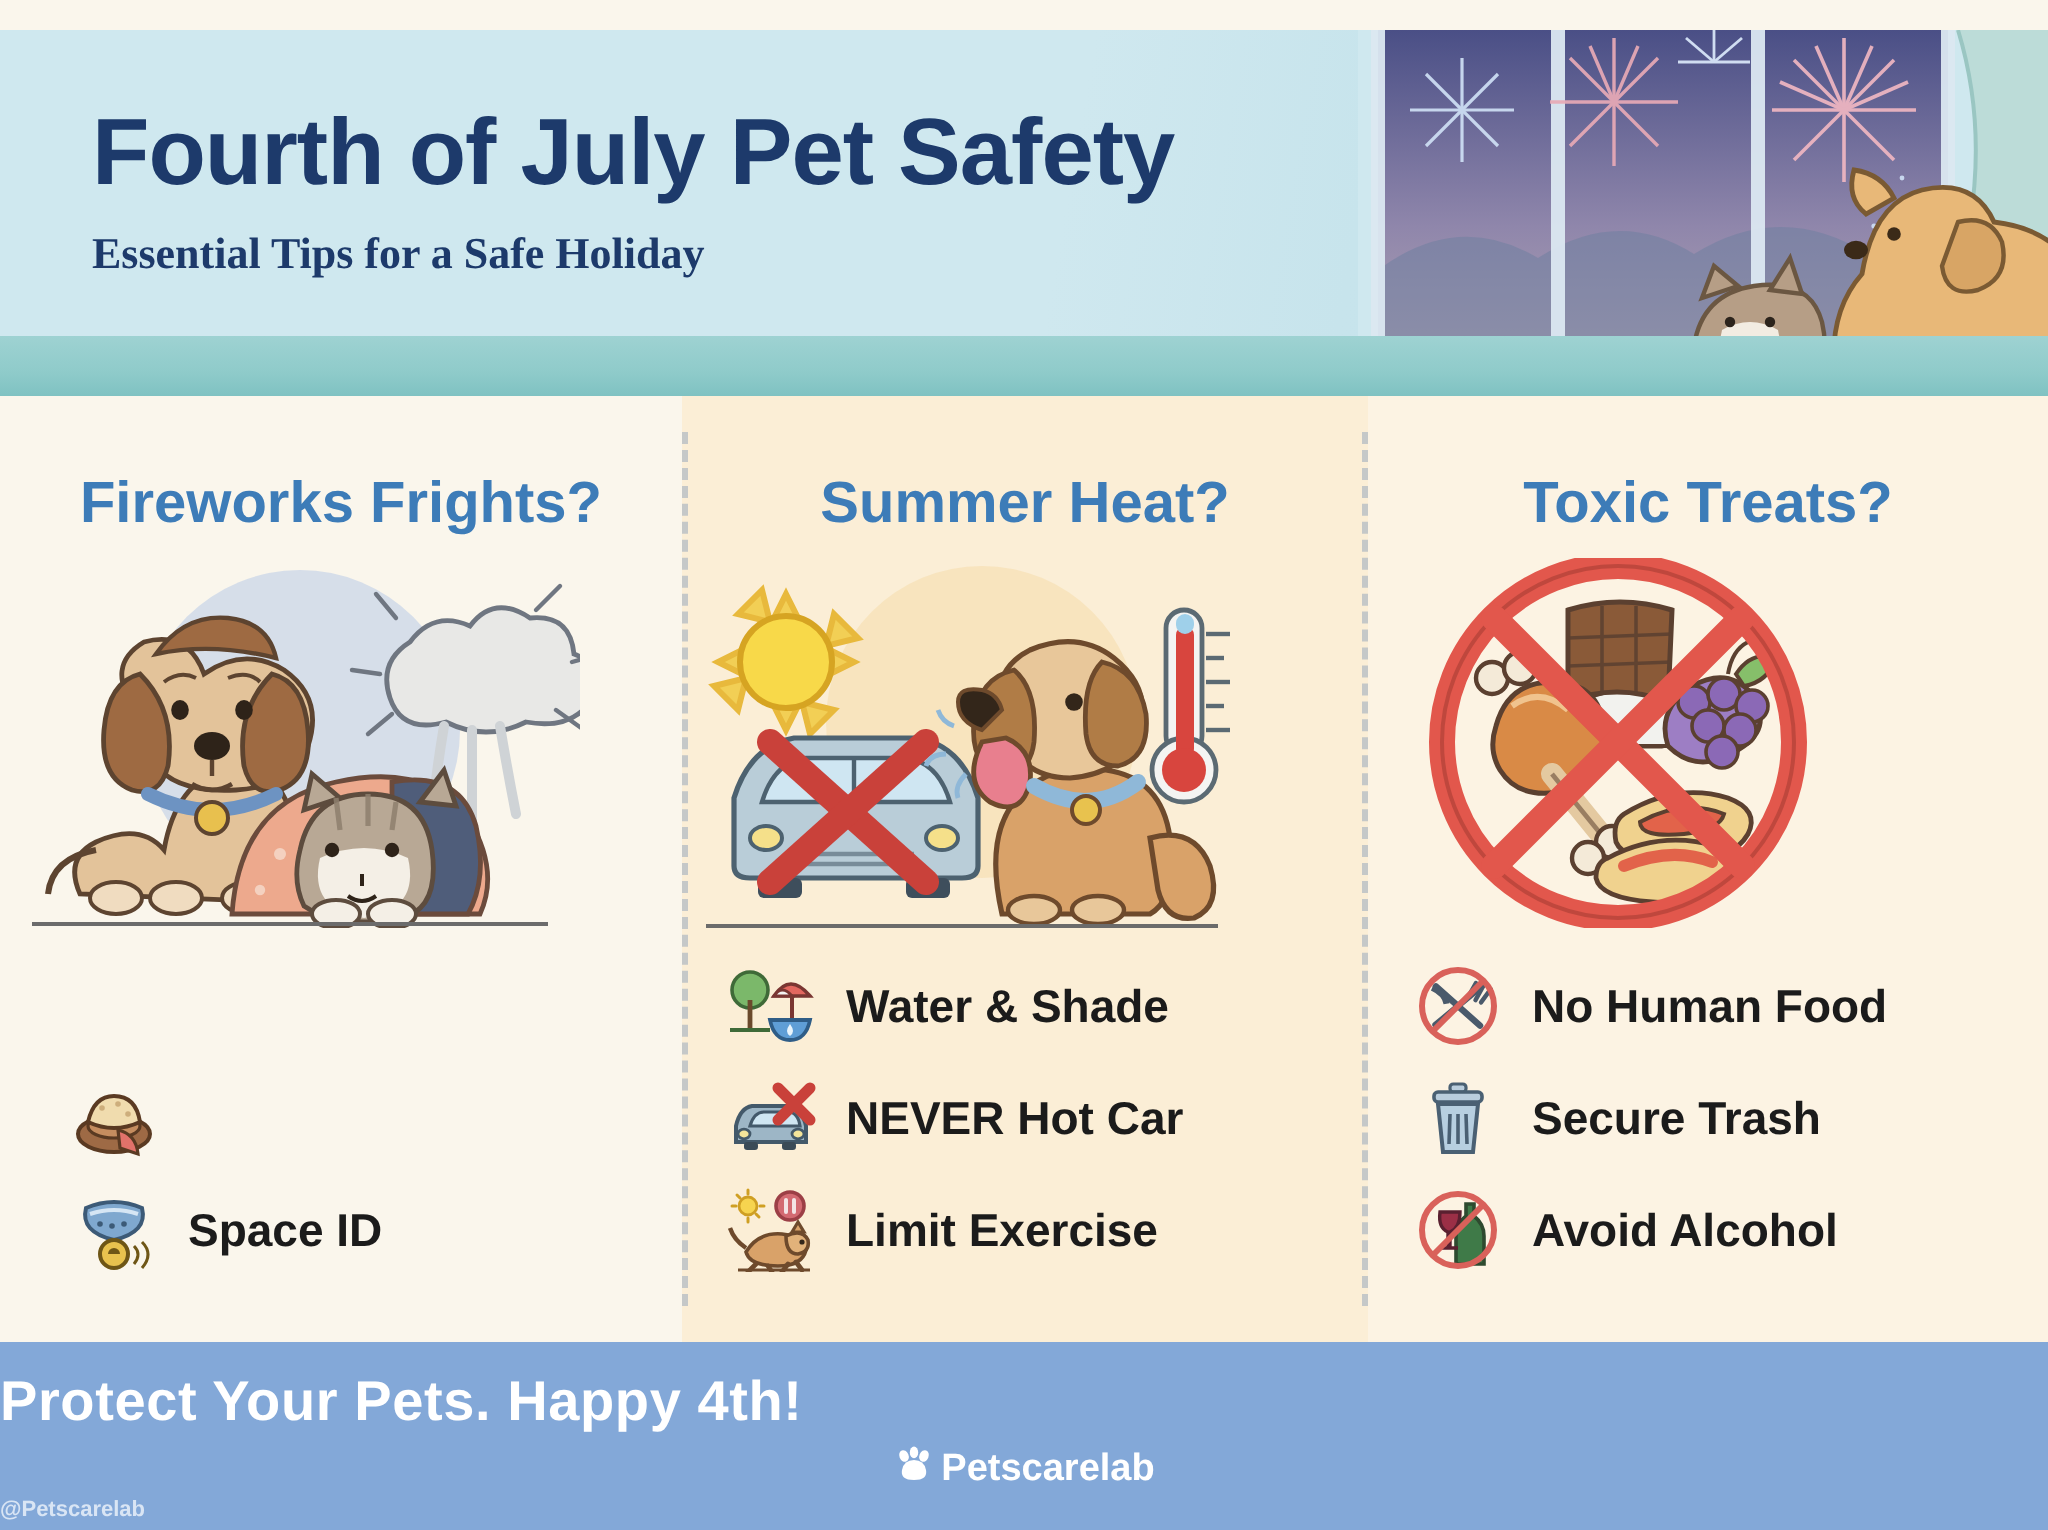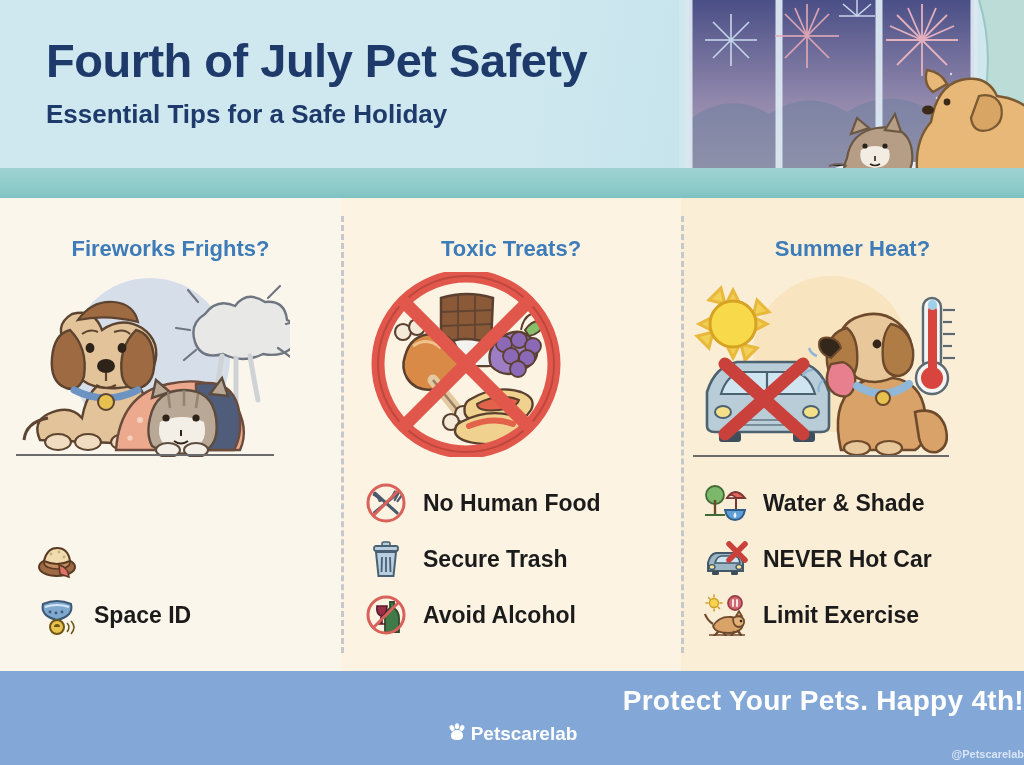--- a/index.html
+++ b/index.html
@@ -1,54 +1,54 @@
 <!DOCTYPE html>
 <html><head>
 <meta charset="utf-8">
 <style>
   html,body{margin:0;padding:0;background:#ffffff;}
   body{font-family:"Liberation Sans",sans-serif;}
   #poster{position:relative;width:1024px;height:765px;overflow:hidden;background:#faf6ec;}
 
   
-  .header{position:absolute;left:0;top:0;width:1024px;height:168px;
+  .header{position:absolute;left:0;top:15px;width:1024px;height:168px;
           background:linear-gradient(100deg,#cfe8ef 0%,#cfe8ef 52%,#c7e4ec 66%,#bfe0ea 100%);}
   .hdr-text{position:absolute;left:46px;top:36px;}
   .title{font-size:47px;font-weight:bold;color:#1d3a6b;letter-spacing:-0.5px;line-height:1.05;white-space:nowrap;}
-  .subtitle{font-size:26px;font-weight:bold;color:#1d3a6b;margin-top:14px;white-space:nowrap;}
+  .subtitle{font-size:22px;font-weight:bold;color:#1d3a6b;margin-top:14px;white-space:nowrap;font-family:Liberation Serif, serif;}
 
   
   .scene{position:absolute;right:0;top:0;width:345px;height:198px;overflow:hidden;}
   .teal-band{position:absolute;left:0;top:168px;width:1024px;height:30px;
              background:linear-gradient(180deg,#9ed2d2 0%,#8fcbca 60%,#7fc2c2 100%);}
 
   
   .cols{position:absolute;left:0;top:198px;width:1024px;height:473px;display:flex;}
   .col{position:relative;height:473px;box-sizing:border-box;}
   .col1{width:341px;background:#faf6ec;}
   .col2{width:340px;background:#fcf3e3;}
   .col3{width:343px;background:#fbeed6;}
   .divider{position:absolute;top:18px;width:0;height:437px;border-left:3px dashed #b3bcc4;opacity:.75;}
   .div1{left:341px;}
   .div2{left:681px;}
 
-  .col-head{text-align:center;font-size:22px;font-weight:bold;color:#3d7cb8;margin-top:38px;}
+  .col-head{text-align:center;font-size:29px;font-weight:bold;color:#3d7cb8;margin-top:38px;}
 
   .art{position:relative;margin:10px auto 0;}
 
   
   .tips{position:absolute;left:0;bottom:28px;width:100%;}
   .tip{display:flex;align-items:center;height:56px;padding-left:34px;box-sizing:border-box;}
   .col2 .tip{padding-left:22px;}
   .col3 .tip{padding-left:22px;}
   .tip-ico{width:46px;height:44px;flex:0 0 46px;margin-right:14px;display:flex;align-items:center;justify-content:center;}
   .tip-label{font-size:23px;font-weight:bold;color:#1b1b1b;white-space:nowrap;}
 
   
-  .footer{position:absolute;left:0;top:671px;width:1024px;height:94px;background:#83a8d8;text-align:right;}
+  .footer{position:absolute;left:0;top:671px;width:1024px;height:94px;background:#83a8d8;text-align:left;}
   .foot-title{margin-top:14px;font-size:28px;font-weight:bold;color:#ffffff;letter-spacing:.3px;}
   .brandline{margin-top:5px;display:flex;align-items:center;justify-content:center;gap:4px;}
   .brand-name{font-size:19px;font-weight:bold;color:#ffffff;}
   .handle{margin-top:2px;font-size:11px;color:#e3ecf8;opacity:.9;font-weight:bold;}
 </style>
 </head>
 <body>
 
 <div id="poster">
 
@@ -274,127 +274,20 @@
                 <path d="M31 29 q4 4 0 9"></path>
                   <path d="M35 27 q6 6 0 13"></path>
               </g>
             </svg>
           </span>
           <span class="tip-label">Space ID</span>
         </div>
       </div>
     </div>
 
-    <div class="col col2">
-      <div class="col-head">Toxic Treats?</div>
-
-      <div class="art">
-        <svg width="250" height="185" viewBox="0 0 250 185">
-          <g>
-            <rect x="102" y="30" width="48" height="64" rx="3" fill="#7ea9d6" stroke="#5b4030" stroke-width="2.5"></rect>
-            <path d="M102 72 l48 -14 l0 36 l-48 0 z" fill="#f2f2ee" stroke="#5b4030" stroke-width="2"></path>
-            <path d="M100 26 q26 -8 52 0 l-2 46 q-26 -10 -50 0 z" fill="#8a5a38" stroke="#5b4030" stroke-width="2.5"></path>
-            <g stroke="#5b4030" stroke-width="1.8" opacity=".85">
-              <line x1="117" y1="24" x2="117" y2="68"></line>
-                <line x1="134" y1="24" x2="134" y2="68"></line>
-              <line x1="100" y1="40" x2="152" y2="38"></line>
-                <line x1="100" y1="54" x2="152" y2="52"></line>
-            </g>
-          </g>
-          <g>
-            <path d="M162 64 q18 -10 30 4 q10 16 -4 26 q-22 16 -38 0 q-6 -18 12 -30 z" fill="#9d7ec4" stroke="#5b4030" stroke-width="2.4"></path>
-            <g fill="#8b69b6" stroke="#5b4030" stroke-width="1.8">
-              <circle cx="163" cy="72" r="8"></circle>
-                <circle cx="178" cy="68" r="8"></circle>
-                <circle cx="192" cy="74" r="8"></circle>
-              <circle cx="170" cy="84" r="8"></circle>
-                <circle cx="186" cy="86" r="8"></circle>
-                <circle cx="177" cy="97" r="8"></circle>
-            </g>
-            <path d="M184 58 q8 -12 20 -8 q-4 12 -16 14 z" fill="#86bf6a" stroke="#5b4030" stroke-width="2"></path>
-            <path d="M180 58 q2 -12 10 -16" fill="none" stroke="#5b4030" stroke-width="2"></path>
-          </g>
-          <g>
-            <path d="M64 84 q6 -22 28 -22 q24 0 26 24 q2 24 -18 30 q-24 6 -34 -10 q-6 -10 -2 -22 z" fill="#d98a46" stroke="#5b4030" stroke-width="2.5"></path>
-            <path d="M72 74 q14 -10 28 2" fill="none" stroke="#f0c38e" stroke-width="3"></path>
-            <path d="M92 108 l26 32" stroke="#e4c9a0" stroke-width="11" stroke-linecap="round"></path>
-            <path d="M92 108 l26 32" stroke="#5b4030" stroke-width="2.4" fill="none" opacity=".55"></path>
-            <g fill="#f4ead8" stroke="#5b4030" stroke-width="2.2">
-              <circle cx="62" cy="60" r="8"></circle>
-                <circle cx="76" cy="55" r="8"></circle>
-              <circle cx="122" cy="142" r="8"></circle>
-                <circle cx="110" cy="150" r="8"></circle>
-            </g>
-          </g>
-          <g>
-            <path d="M128 128 q26 -16 52 -8 q16 6 10 18 q-8 14 -34 14 q-28 0 -32 -10 q-2 -10 4 -14 z" fill="#f0d28e" stroke="#5b4030" stroke-width="2.4"></path>
-            <path d="M136 132 q22 -12 42 -4 q-2 8 -20 10 q-22 2 -22 -6 z" fill="#e2634a" stroke="#5b4030" stroke-width="2"></path>
-            <path d="M120 150 q26 -14 54 -6 q14 6 6 18 q-12 12 -38 10 q-26 -2 -28 -12 q0 -8 6 -10 z" fill="#f0d28e" stroke="#5b4030" stroke-width="2.4"></path>
-            <path d="M128 154 q24 -10 44 -2" fill="none" stroke="#e2634a" stroke-width="6" stroke-linecap="round"></path>
-          </g>
-          <circle cx="125" cy="92" r="88" fill="none" stroke="#e2574c" stroke-width="13"></circle>
-          <circle cx="125" cy="92" r="88" fill="none" stroke="#a33a32" stroke-width="2" opacity=".55"></circle>
-          <g stroke="#e2574c" stroke-width="13" stroke-linecap="round">
-            <line x1="63" y1="30" x2="187" y2="154"></line>
-              <line x1="187" y1="30" x2="63" y2="154"></line>
-          </g>
-        </svg>
-      </div>
-
-      <div class="tips">
-        <div class="tip">
-          <span class="tip-ico">
-            <svg width="42" height="42" viewBox="0 0 42 42">
-              <g transform="rotate(-20 21 21)">
-                <path d="M14 8 l14 26" stroke="#4a5a6b" stroke-width="3.2" stroke-linecap="round" fill="none"></path>
-                <path d="M12 8 q5 5 4 10" fill="none" stroke="#4a5a6b" stroke-width="3"></path>
-              </g>
-              <g transform="rotate(22 21 21)">
-                <path d="M28 8 l-14 26" stroke="#4a5a6b" stroke-width="3" stroke-linecap="round" fill="none"></path>
-                <g stroke="#4a5a6b" stroke-width="2.2" stroke-linecap="round">
-                  <line x1="25" y1="7" x2="24" y2="15"></line>
-                    <line x1="29" y1="7" x2="28" y2="15"></line>
-                    <line x1="33" y1="7" x2="31" y2="15"></line>
-                </g>
-              </g>
-              <circle cx="21" cy="21" r="18" fill="none" stroke="#d9615a" stroke-width="3"></circle>
-              <line x1="8" y1="34" x2="34" y2="8" stroke="#d9615a" stroke-width="3"></line>
-            </svg>
-          </span>
-          <span class="tip-label">No Human Food</span>
-        </div>
-        <div class="tip">
-          <span class="tip-ico">
-            <svg width="40" height="42" viewBox="0 0 40 42">
-              <rect x="16" y="4" width="8" height="4" rx="1.6" fill="#b9cddd" stroke="#4a6073" stroke-width="1.6"></rect>
-              <rect x="8" y="8" width="24" height="5" rx="2" fill="#b9cddd" stroke="#4a6073" stroke-width="1.8"></rect>
-              <path d="M10 14 l20 0 l-2.5 24 l-15 0 z" fill="#b7cfe0" stroke="#4a6073" stroke-width="2"></path>
-              <g stroke="#4a6073" stroke-width="1.8">
-                <line x1="16" y1="19" x2="15.5" y2="34"></line>
-                  <line x1="20" y1="19" x2="20" y2="34"></line>
-                  <line x1="24" y1="19" x2="24.5" y2="34"></line>
-              </g>
-            </svg>
-          </span>
-          <span class="tip-label">Secure Trash</span>
-        </div>
-        <div class="tip">
-          <span class="tip-ico">
-            <svg width="42" height="42" viewBox="0 0 42 42">
-              <path d="M25 8 l4 0 l0 6 q5 4 5 10 l0 14 l-14 0 l0 -14 q0 -6 5 -10 z" fill="#3f7a48" stroke="#2e4a2f" stroke-width="1.8"></path>
-              <path d="M12 12 l10 0 q0 8 -5 10 l0 8 l4 0 l-9 0 l4 0 l0 -8 q-5 -2 -4 -10 z" fill="#9b2f46" stroke="#5a2030" stroke-width="1.7"></path>
-              <circle cx="21" cy="21" r="18" fill="none" stroke="#d9615a" stroke-width="3"></circle>
-              <line x1="8" y1="34" x2="34" y2="8" stroke="#d9615a" stroke-width="3"></line>
-            </svg>
-          </span>
-          <span class="tip-label">Avoid Alcohol</span>
-        </div>
-      </div>
-    </div>
-
     <div class="col col3">
       <div class="col-head">Summer Heat?</div>
 
       <div class="art">
         <svg width="280" height="190" viewBox="0 0 280 190">
           <circle cx="150" cy="82" r="78" fill="#f7dfb4" opacity=".7"></circle>
           <g transform="translate(52,52)">
             <g stroke="#e8b93c" stroke-width="3" fill="#f2cf55">
               <path d="M0 -34 l7 14 l-14 0 z"></path>
                 <path d="M0 34 l7 -14 l-14 0 z"></path>
@@ -529,20 +422,127 @@
                   <path d="M15 38 l-4 4"></path>
                     <path d="M21 39 l2 3"></path>
                     <path d="M31 38 l-3 4"></path>
                     <path d="M35 37 l3 4"></path>
                 </g>
               </g>
               <line x1="6" y1="41" x2="42" y2="41" stroke="#6e4a2c" stroke-width="1.6"></line>
             </svg>
           </span>
           <span class="tip-label">Limit Exercise</span>
+        </div>
+      </div>
+    </div>
+
+    <div class="col col2">
+      <div class="col-head">Toxic Treats?</div>
+
+      <div class="art">
+        <svg width="250" height="185" viewBox="0 0 250 185">
+          <g>
+            <rect x="102" y="30" width="48" height="64" rx="3" fill="#7ea9d6" stroke="#5b4030" stroke-width="2.5"></rect>
+            <path d="M102 72 l48 -14 l0 36 l-48 0 z" fill="#f2f2ee" stroke="#5b4030" stroke-width="2"></path>
+            <path d="M100 26 q26 -8 52 0 l-2 46 q-26 -10 -50 0 z" fill="#8a5a38" stroke="#5b4030" stroke-width="2.5"></path>
+            <g stroke="#5b4030" stroke-width="1.8" opacity=".85">
+              <line x1="117" y1="24" x2="117" y2="68"></line>
+                <line x1="134" y1="24" x2="134" y2="68"></line>
+              <line x1="100" y1="40" x2="152" y2="38"></line>
+                <line x1="100" y1="54" x2="152" y2="52"></line>
+            </g>
+          </g>
+          <g>
+            <path d="M162 64 q18 -10 30 4 q10 16 -4 26 q-22 16 -38 0 q-6 -18 12 -30 z" fill="#9d7ec4" stroke="#5b4030" stroke-width="2.4"></path>
+            <g fill="#8b69b6" stroke="#5b4030" stroke-width="1.8">
+              <circle cx="163" cy="72" r="8"></circle>
+                <circle cx="178" cy="68" r="8"></circle>
+                <circle cx="192" cy="74" r="8"></circle>
+              <circle cx="170" cy="84" r="8"></circle>
+                <circle cx="186" cy="86" r="8"></circle>
+                <circle cx="177" cy="97" r="8"></circle>
+            </g>
+            <path d="M184 58 q8 -12 20 -8 q-4 12 -16 14 z" fill="#86bf6a" stroke="#5b4030" stroke-width="2"></path>
+            <path d="M180 58 q2 -12 10 -16" fill="none" stroke="#5b4030" stroke-width="2"></path>
+          </g>
+          <g>
+            <path d="M64 84 q6 -22 28 -22 q24 0 26 24 q2 24 -18 30 q-24 6 -34 -10 q-6 -10 -2 -22 z" fill="#d98a46" stroke="#5b4030" stroke-width="2.5"></path>
+            <path d="M72 74 q14 -10 28 2" fill="none" stroke="#f0c38e" stroke-width="3"></path>
+            <path d="M92 108 l26 32" stroke="#e4c9a0" stroke-width="11" stroke-linecap="round"></path>
+            <path d="M92 108 l26 32" stroke="#5b4030" stroke-width="2.4" fill="none" opacity=".55"></path>
+            <g fill="#f4ead8" stroke="#5b4030" stroke-width="2.2">
+              <circle cx="62" cy="60" r="8"></circle>
+                <circle cx="76" cy="55" r="8"></circle>
+              <circle cx="122" cy="142" r="8"></circle>
+                <circle cx="110" cy="150" r="8"></circle>
+            </g>
+          </g>
+          <g>
+            <path d="M128 128 q26 -16 52 -8 q16 6 10 18 q-8 14 -34 14 q-28 0 -32 -10 q-2 -10 4 -14 z" fill="#f0d28e" stroke="#5b4030" stroke-width="2.4"></path>
+            <path d="M136 132 q22 -12 42 -4 q-2 8 -20 10 q-22 2 -22 -6 z" fill="#e2634a" stroke="#5b4030" stroke-width="2"></path>
+            <path d="M120 150 q26 -14 54 -6 q14 6 6 18 q-12 12 -38 10 q-26 -2 -28 -12 q0 -8 6 -10 z" fill="#f0d28e" stroke="#5b4030" stroke-width="2.4"></path>
+            <path d="M128 154 q24 -10 44 -2" fill="none" stroke="#e2634a" stroke-width="6" stroke-linecap="round"></path>
+          </g>
+          <circle cx="125" cy="92" r="88" fill="none" stroke="#e2574c" stroke-width="13"></circle>
+          <circle cx="125" cy="92" r="88" fill="none" stroke="#a33a32" stroke-width="2" opacity=".55"></circle>
+          <g stroke="#e2574c" stroke-width="13" stroke-linecap="round">
+            <line x1="63" y1="30" x2="187" y2="154"></line>
+              <line x1="187" y1="30" x2="63" y2="154"></line>
+          </g>
+        </svg>
+      </div>
+
+      <div class="tips">
+        <div class="tip">
+          <span class="tip-ico">
+            <svg width="42" height="42" viewBox="0 0 42 42">
+              <g transform="rotate(-20 21 21)">
+                <path d="M14 8 l14 26" stroke="#4a5a6b" stroke-width="3.2" stroke-linecap="round" fill="none"></path>
+                <path d="M12 8 q5 5 4 10" fill="none" stroke="#4a5a6b" stroke-width="3"></path>
+              </g>
+              <g transform="rotate(22 21 21)">
+                <path d="M28 8 l-14 26" stroke="#4a5a6b" stroke-width="3" stroke-linecap="round" fill="none"></path>
+                <g stroke="#4a5a6b" stroke-width="2.2" stroke-linecap="round">
+                  <line x1="25" y1="7" x2="24" y2="15"></line>
+                    <line x1="29" y1="7" x2="28" y2="15"></line>
+                    <line x1="33" y1="7" x2="31" y2="15"></line>
+                </g>
+              </g>
+              <circle cx="21" cy="21" r="18" fill="none" stroke="#d9615a" stroke-width="3"></circle>
+              <line x1="8" y1="34" x2="34" y2="8" stroke="#d9615a" stroke-width="3"></line>
+            </svg>
+          </span>
+          <span class="tip-label">No Human Food</span>
+        </div>
+        <div class="tip">
+          <span class="tip-ico">
+            <svg width="40" height="42" viewBox="0 0 40 42">
+              <rect x="16" y="4" width="8" height="4" rx="1.6" fill="#b9cddd" stroke="#4a6073" stroke-width="1.6"></rect>
+              <rect x="8" y="8" width="24" height="5" rx="2" fill="#b9cddd" stroke="#4a6073" stroke-width="1.8"></rect>
+              <path d="M10 14 l20 0 l-2.5 24 l-15 0 z" fill="#b7cfe0" stroke="#4a6073" stroke-width="2"></path>
+              <g stroke="#4a6073" stroke-width="1.8">
+                <line x1="16" y1="19" x2="15.5" y2="34"></line>
+                  <line x1="20" y1="19" x2="20" y2="34"></line>
+                  <line x1="24" y1="19" x2="24.5" y2="34"></line>
+              </g>
+            </svg>
+          </span>
+          <span class="tip-label">Secure Trash</span>
+        </div>
+        <div class="tip">
+          <span class="tip-ico">
+            <svg width="42" height="42" viewBox="0 0 42 42">
+              <path d="M25 8 l4 0 l0 6 q5 4 5 10 l0 14 l-14 0 l0 -14 q0 -6 5 -10 z" fill="#3f7a48" stroke="#2e4a2f" stroke-width="1.8"></path>
+              <path d="M12 12 l10 0 q0 8 -5 10 l0 8 l4 0 l-9 0 l4 0 l0 -8 q-5 -2 -4 -10 z" fill="#9b2f46" stroke="#5a2030" stroke-width="1.7"></path>
+              <circle cx="21" cy="21" r="18" fill="none" stroke="#d9615a" stroke-width="3"></circle>
+              <line x1="8" y1="34" x2="34" y2="8" stroke="#d9615a" stroke-width="3"></line>
+            </svg>
+          </span>
+          <span class="tip-label">Avoid Alcohol</span>
         </div>
       </div>
     </div>
 
     <div class="divider div1"></div>
     <div class="divider div2"></div>
   </div>
 
   <div class="footer">
     <div class="foot-title">Protect Your Pets. Happy 4th!</div>

